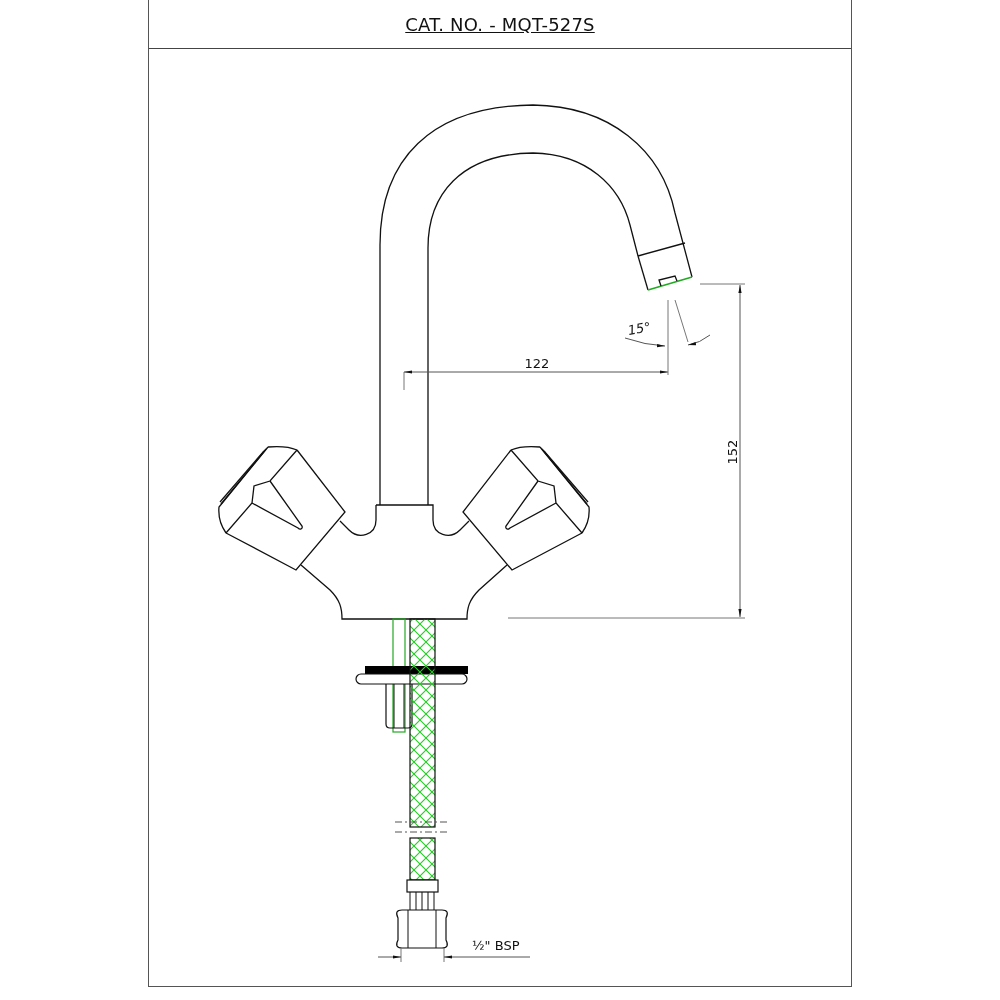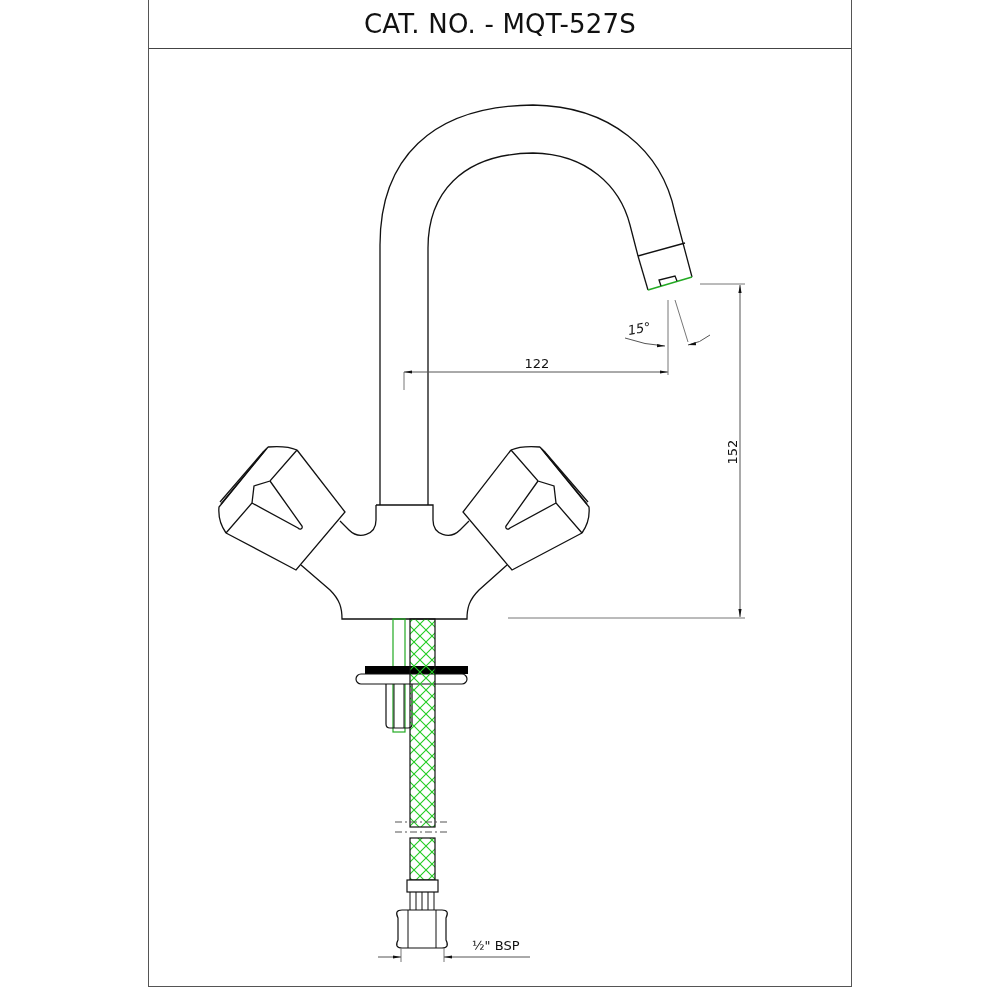--- a/index.html
+++ b/index.html
@@ -3,21 +3,21 @@
 <meta charset="utf-8">
 <style>
   html, body { margin: 0; padding: 0; background: #ffffff; }
   body { width: 1000px; height: 1000px; position: relative; overflow: hidden;
          font-family: "DejaVu Sans", "Liberation Sans", sans-serif; }
   .sheet { position: absolute; left: 148px; top: 0; width: 704px; height: 987px;
            border: 1px solid #555; border-top: none; box-sizing: border-box; }
   .title-bar { position: absolute; left: 0; top: 0; width: 100%; height: 49px;
                border-bottom: 1.5px solid #444; box-sizing: border-box;
                display: flex; align-items: center; justify-content: center; }
-  .title-text { font-size: 26px; color: #111; letter-spacing: 0.2px; }
+  .title-text { font-size: 18px; color: #111; letter-spacing: 0.2px; text-decoration: underline; }
   svg.drawing { position: absolute; left: 0; top: 0; }
   .dim-text { font-family: "DejaVu Sans", "Liberation Sans", sans-serif; font-size: 13px; fill: #111; }
 </style>
 </head>
 <body>
 
 <div class="sheet">
   <div class="title-bar">
     <span class="title-text">CAT. NO. - MQT-527S</span>
   </div>

